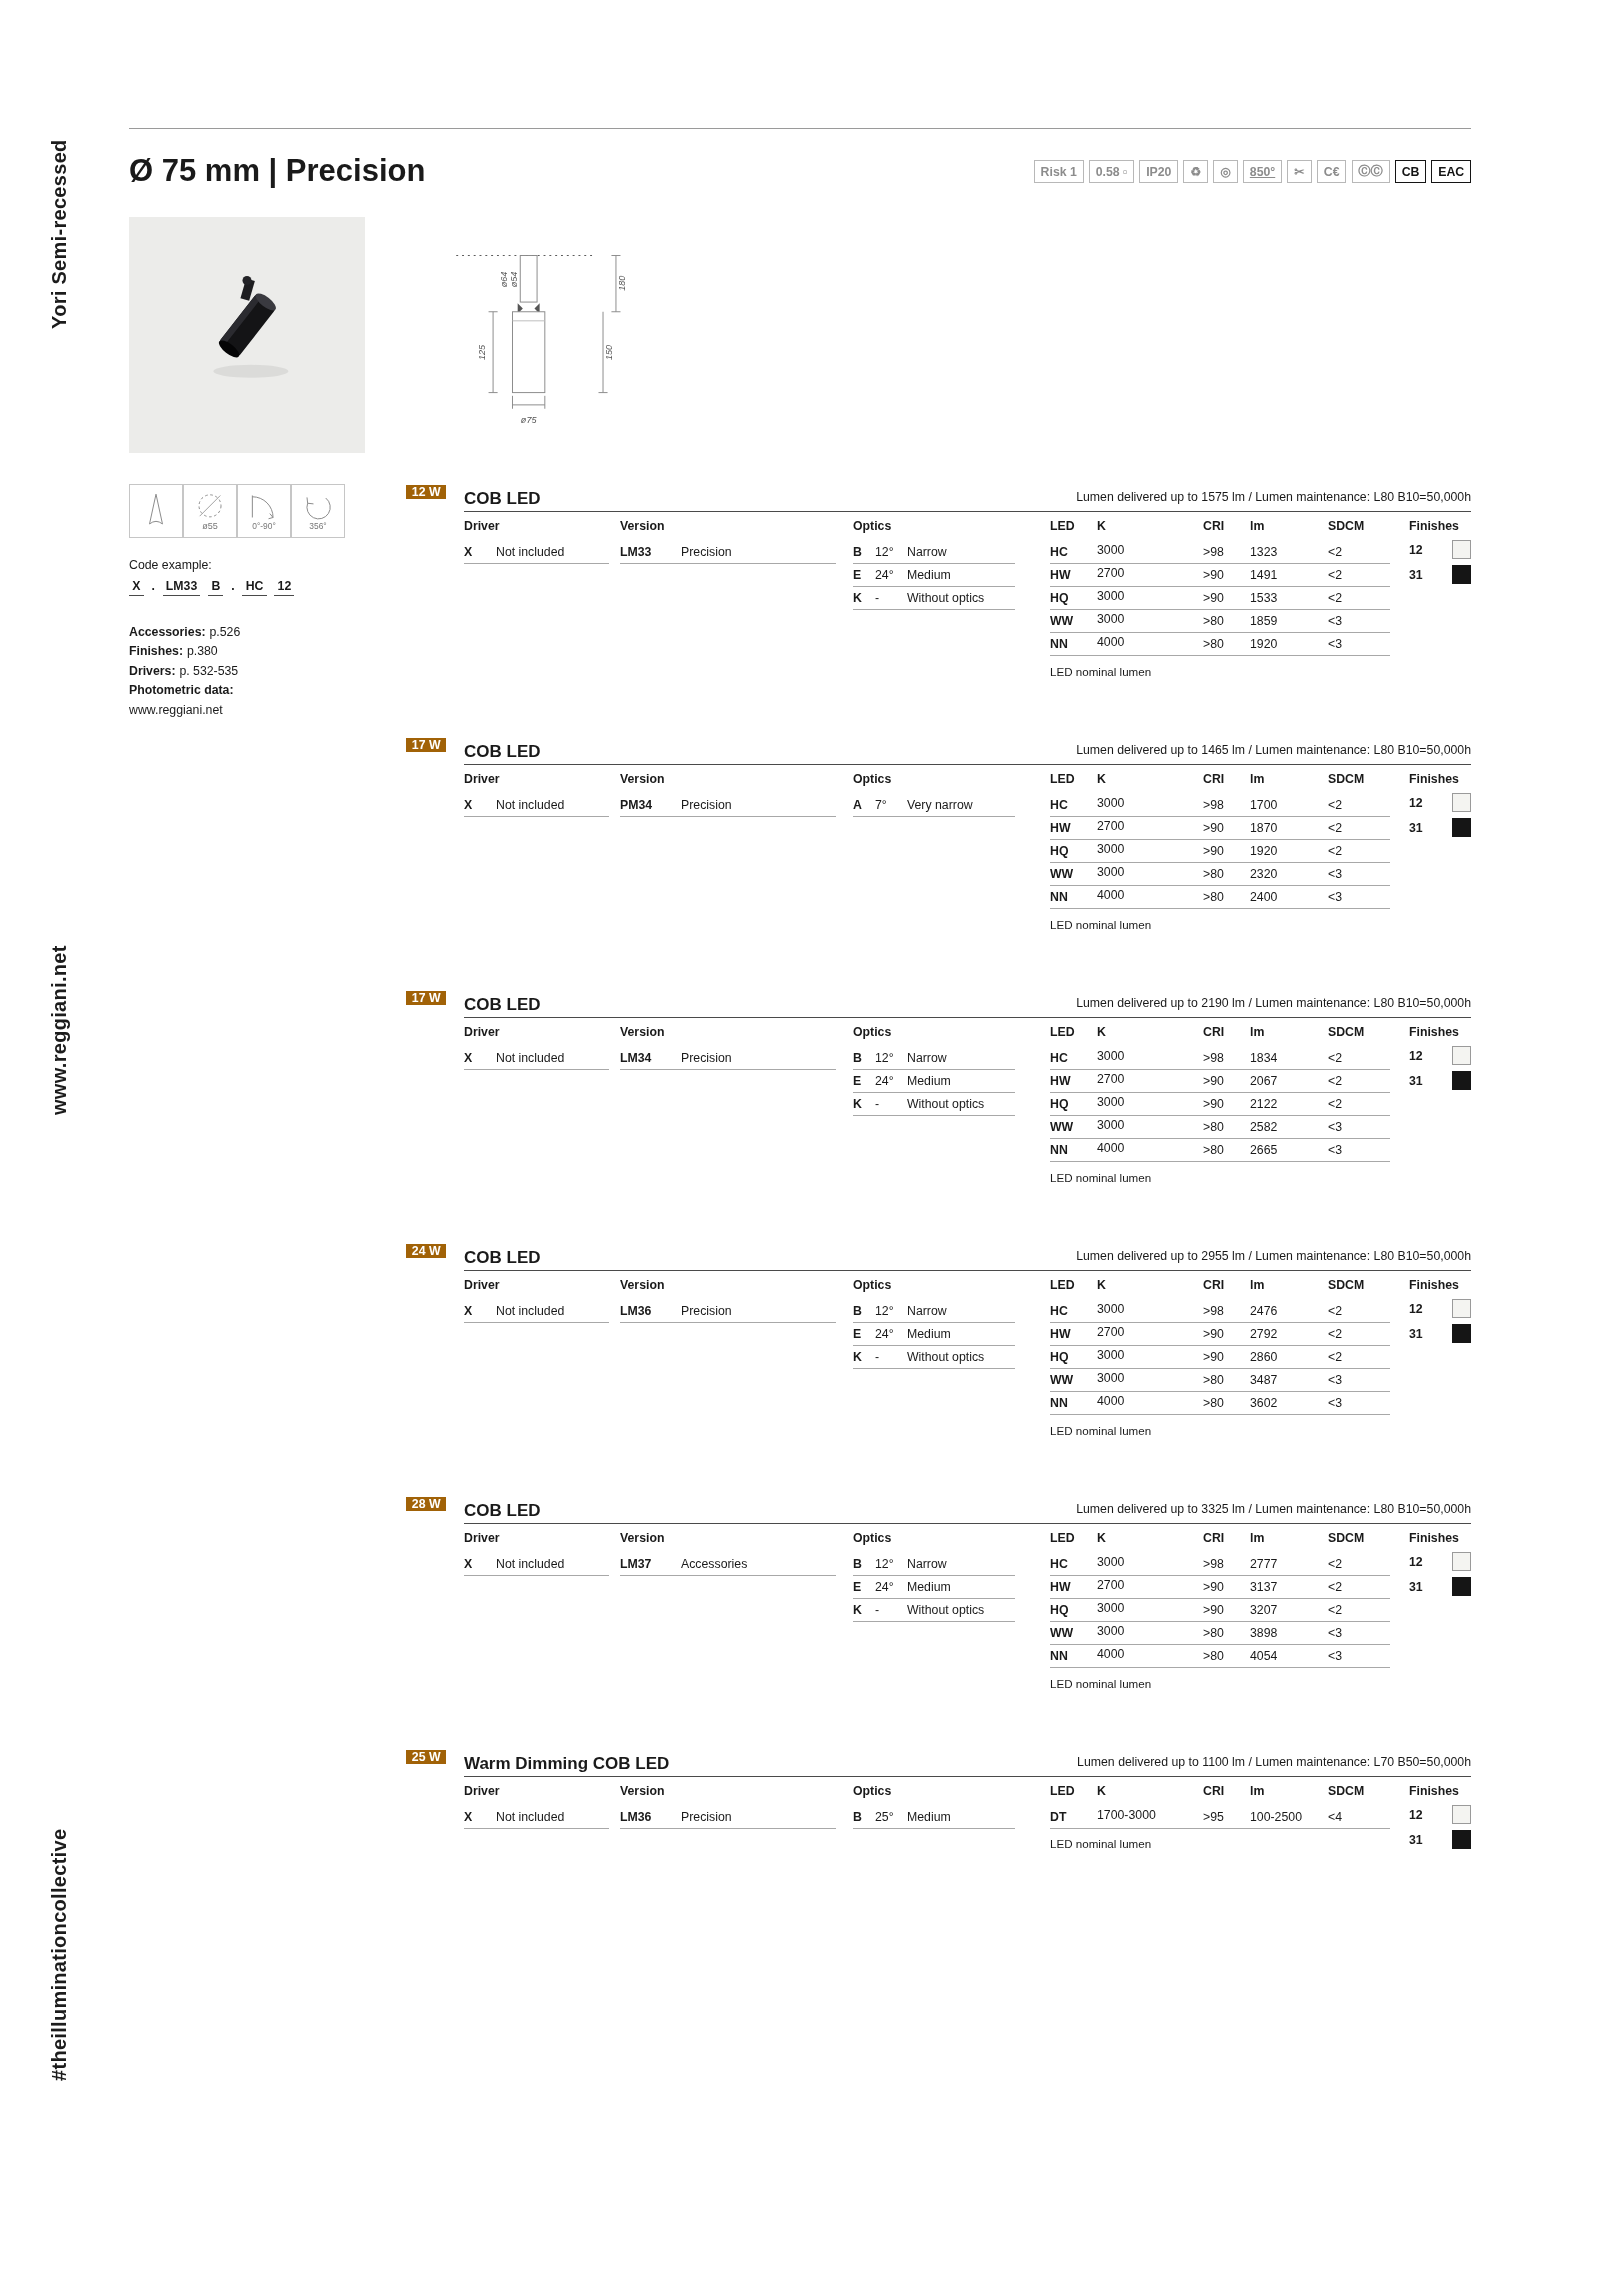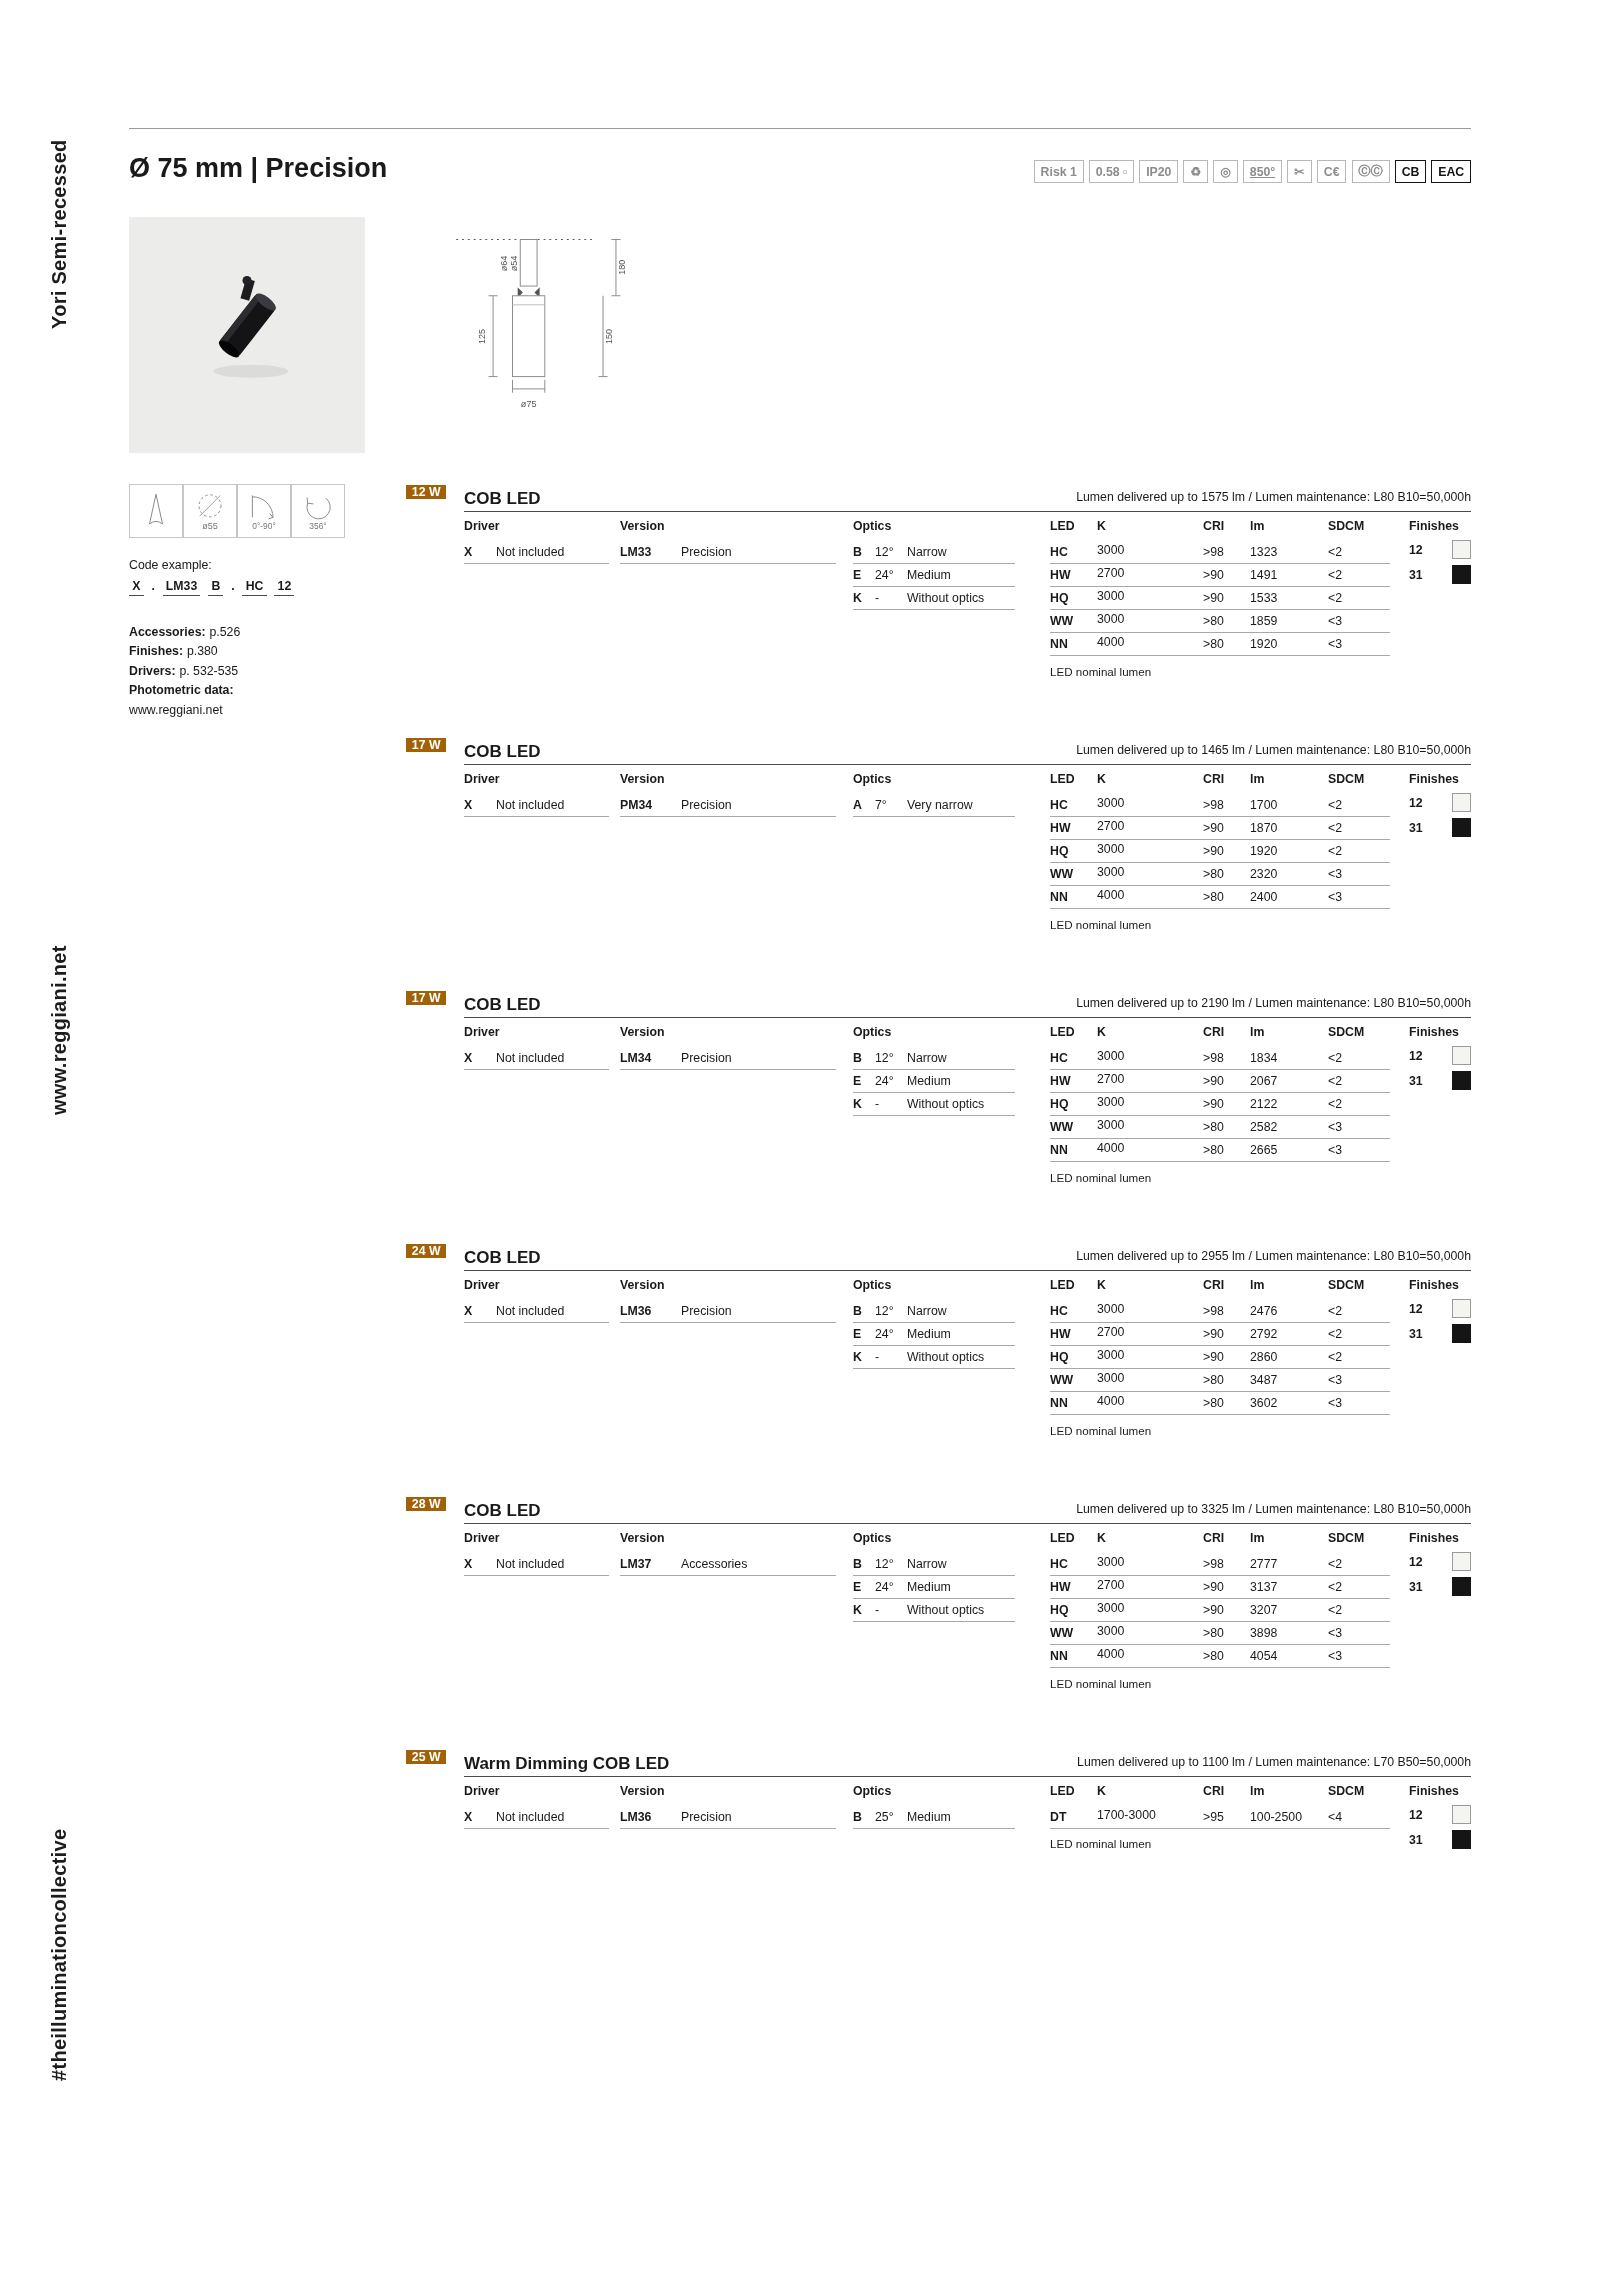--- a/index.html
+++ b/index.html
@@ -9,30 +9,30 @@
 
   
   .side-text { position:absolute; left:48px; writing-mode:vertical-rl; transform:rotate(180deg);
     font-weight:bold; font-size:20px; color:#1c1c1c; letter-spacing:0.3px; width:28.5px; text-align:center; }
   .side-top { top:118px; height:233px; }
   .side-mid { top:911px; height:239px; }
   .side-bot { top:1806px; height:298px; }
 
   
   .top-rule { position:absolute; left:129px; top:128px; width:1342px; border-top:1.3px solid #9a9a9a; }
-  .page-title { position:absolute; left:129px; top:153px; font-size:27px; font-weight:bold; }
+  .page-title { position:absolute; left:129px; top:153px; font-size:31px; font-weight:bold; }
   .badges { position:absolute; top:160px; right:147px; display:flex; gap:5.2px; align-items:stretch; }
   .badge { height:23px; min-width:24.6px; padding:0 5.8px; border:1.3px solid #b8b8b8; color:#8c8c8c;
     font-size:12.3px; font-weight:bold; display:flex; align-items:center; justify-content:center; white-space:nowrap; }
   .badge.strong { color:#141414; border-color:#141414; }
   .badge.underline { text-decoration:underline; }
 
   
   .photo { position:absolute; left:129px; top:217px; width:236px; height:236px; background:#ececea; }
-  .tech { position:absolute; left:453px; top:223px; width:194px; height:227px; }
+  .tech { position:absolute; left:453px; top:239px; width:194px; height:227px;font-style:italic; }
 
   
   .symbol-row { position:absolute; left:129px; top:484px; display:flex; gap:0; }
   .symbol-box { width:54px; height:54px; border:1.3px solid #c6c6c6; display:flex; align-items:center; justify-content:center; }
 
   
   .code-example { position:absolute; left:129px; top:558px; font-size:12.3px; }
   .ce-parts { margin-top:6.5px; }
   .ce-part { display:inline-block; font-weight:bold; margin-right:7.8px; }
   .ce-part.u { border-bottom:1.3px solid #4a4a4a; padding:0 3.2px 2.6px; }

